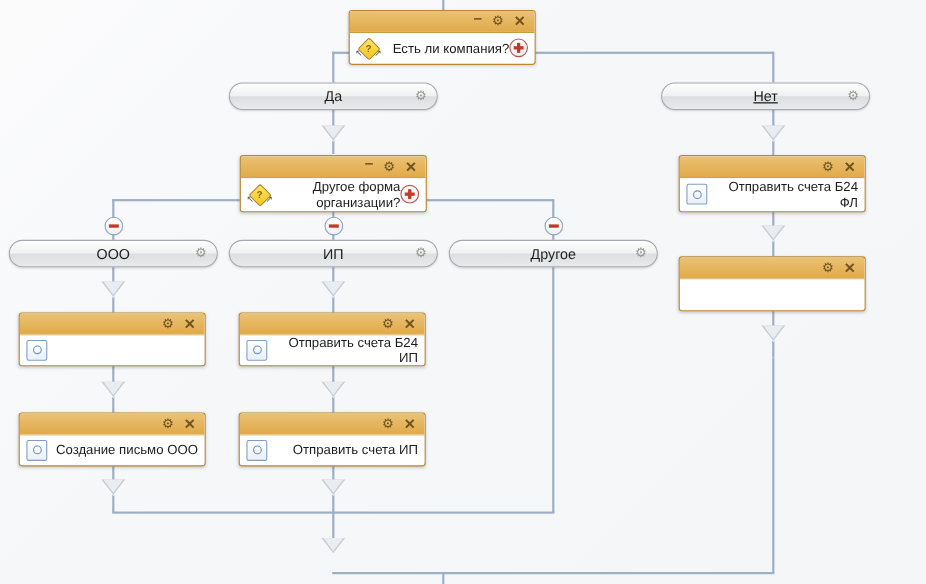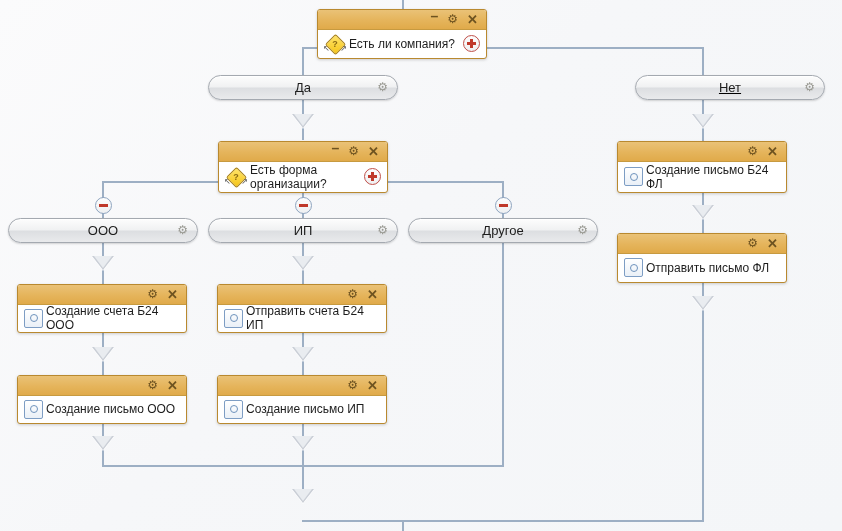--- a/index.html
+++ b/index.html
@@ -76,20 +76,21 @@
     box-sizing: border-box;
     height: calc(100% - 21px);
     position: relative;
   }
   .node .label {
     font-size: 12px;
     color: #1d1d1d;
     line-height: 14px;
     flex: 1;
     padding-left: 3px;
+    text-align: right;
   }
   
   .sq-icon {
     width: 17px; height: 17px;
     border: 1px solid #7d9dc4;
     border-radius: 2px;
     background: linear-gradient(180deg,#ffffff 0%, #eaf0f7 100%);
     display: flex; align-items: center; justify-content: center;
     flex: 0 0 auto;
   }
@@ -261,39 +262,39 @@
       <span class="label">Есть ли компания?</span>
       <span class="plus-btn"></span>
     </div>
   </div>
 
   <div class="branch" style="left:208px; top:75px; width:190px;">
     <span class="btext">Да</span>
     <span class="bgear">⚙</span>
   </div>
 
-  <div class="branch" style="left:635px; top:75px; width:190px;text-decoration:underline;">
+  <div class="branch" style="left:601px; top:75px; width:190px;text-decoration:underline;">
     <span class="btext">Нет</span>
     <span class="bgear">⚙</span>
   </div>
 
   <div class="node" style="left:218px; top:141px; width:170px; height:52px;">
     <div class="titlebar">
       <span class="tb-btn min">–</span>
       <span class="tb-btn gear">⚙</span>
       <span class="tb-btn close">✕</span>
     </div>
     <div class="body">
       <span class="dia-icon">
         <span class="d"></span>
           <span class="q">?</span>
         <span class="ar l">↖</span>
           <span class="ar r">↗</span>
       </span>
-      <span class="label"><span>Есть форма</span><br><span>организации?</span></span>
+      <span class="label"><span>Другое форма</span><br><span>организации?</span></span>
       <span class="plus-btn"></span>
     </div>
   </div>
 
   <div class="minus-badge" style="left:95px; top:197px;"></div>
   <div class="minus-badge" style="left:295px; top:197px;"></div>
   <div class="minus-badge" style="left:495px; top:197px;"></div>
 
   <div class="branch" style="left:8px; top:218px; width:190px;">
     <span class="btext">ООО</span>
@@ -310,21 +311,20 @@
 
   <div class="node" style="left:17px; top:284px; width:170px; height:49px;">
     <div class="titlebar">
       <span class="tb-btn gear">⚙</span>
       <span class="tb-btn close">✕</span>
     </div>
     <div class="body">
       <span class="sq-icon">
           <i></i>
         </span>
-      <span class="label">Создание счета Б24 ООО</span>
     </div>
   </div>
 
   <div class="node" style="left:217px; top:284px; width:170px; height:49px;">
     <div class="titlebar">
       <span class="tb-btn gear">⚙</span>
       <span class="tb-btn close">✕</span>
     </div>
     <div class="body">
       <span class="sq-icon">
@@ -349,43 +349,37 @@
 
   <div class="node" style="left:217px; top:375px; width:170px; height:49px;">
     <div class="titlebar">
       <span class="tb-btn gear">⚙</span>
       <span class="tb-btn close">✕</span>
     </div>
     <div class="body">
       <span class="sq-icon">
           <i></i>
         </span>
-      <span class="label">Создание письмо ИП</span>
+      <span class="label">Отправить счета ИП</span>
     </div>
   </div>
 
   <div class="node" style="left:617px; top:141px; width:170px; height:52px;">
     <div class="titlebar">
       <span class="tb-btn gear">⚙</span>
       <span class="tb-btn close">✕</span>
     </div>
     <div class="body">
       <span class="sq-icon">
           <i></i>
         </span>
-      <span class="label">Создание письмо Б24 ФЛ</span>
+      <span class="label">Отправить счета Б24 ФЛ</span>
     </div>
   </div>
 
   <div class="node" style="left:617px; top:233px; width:170px; height:50px;">
     <div class="titlebar">
       <span class="tb-btn gear">⚙</span>
       <span class="tb-btn close">✕</span>
     </div>
-    <div class="body">
-      <span class="sq-icon">
-          <i></i>
-        </span>
-      <span class="label">Отправить письмо ФЛ</span>
-    </div>
   </div>
 
 </div>
 
 </body></html>

